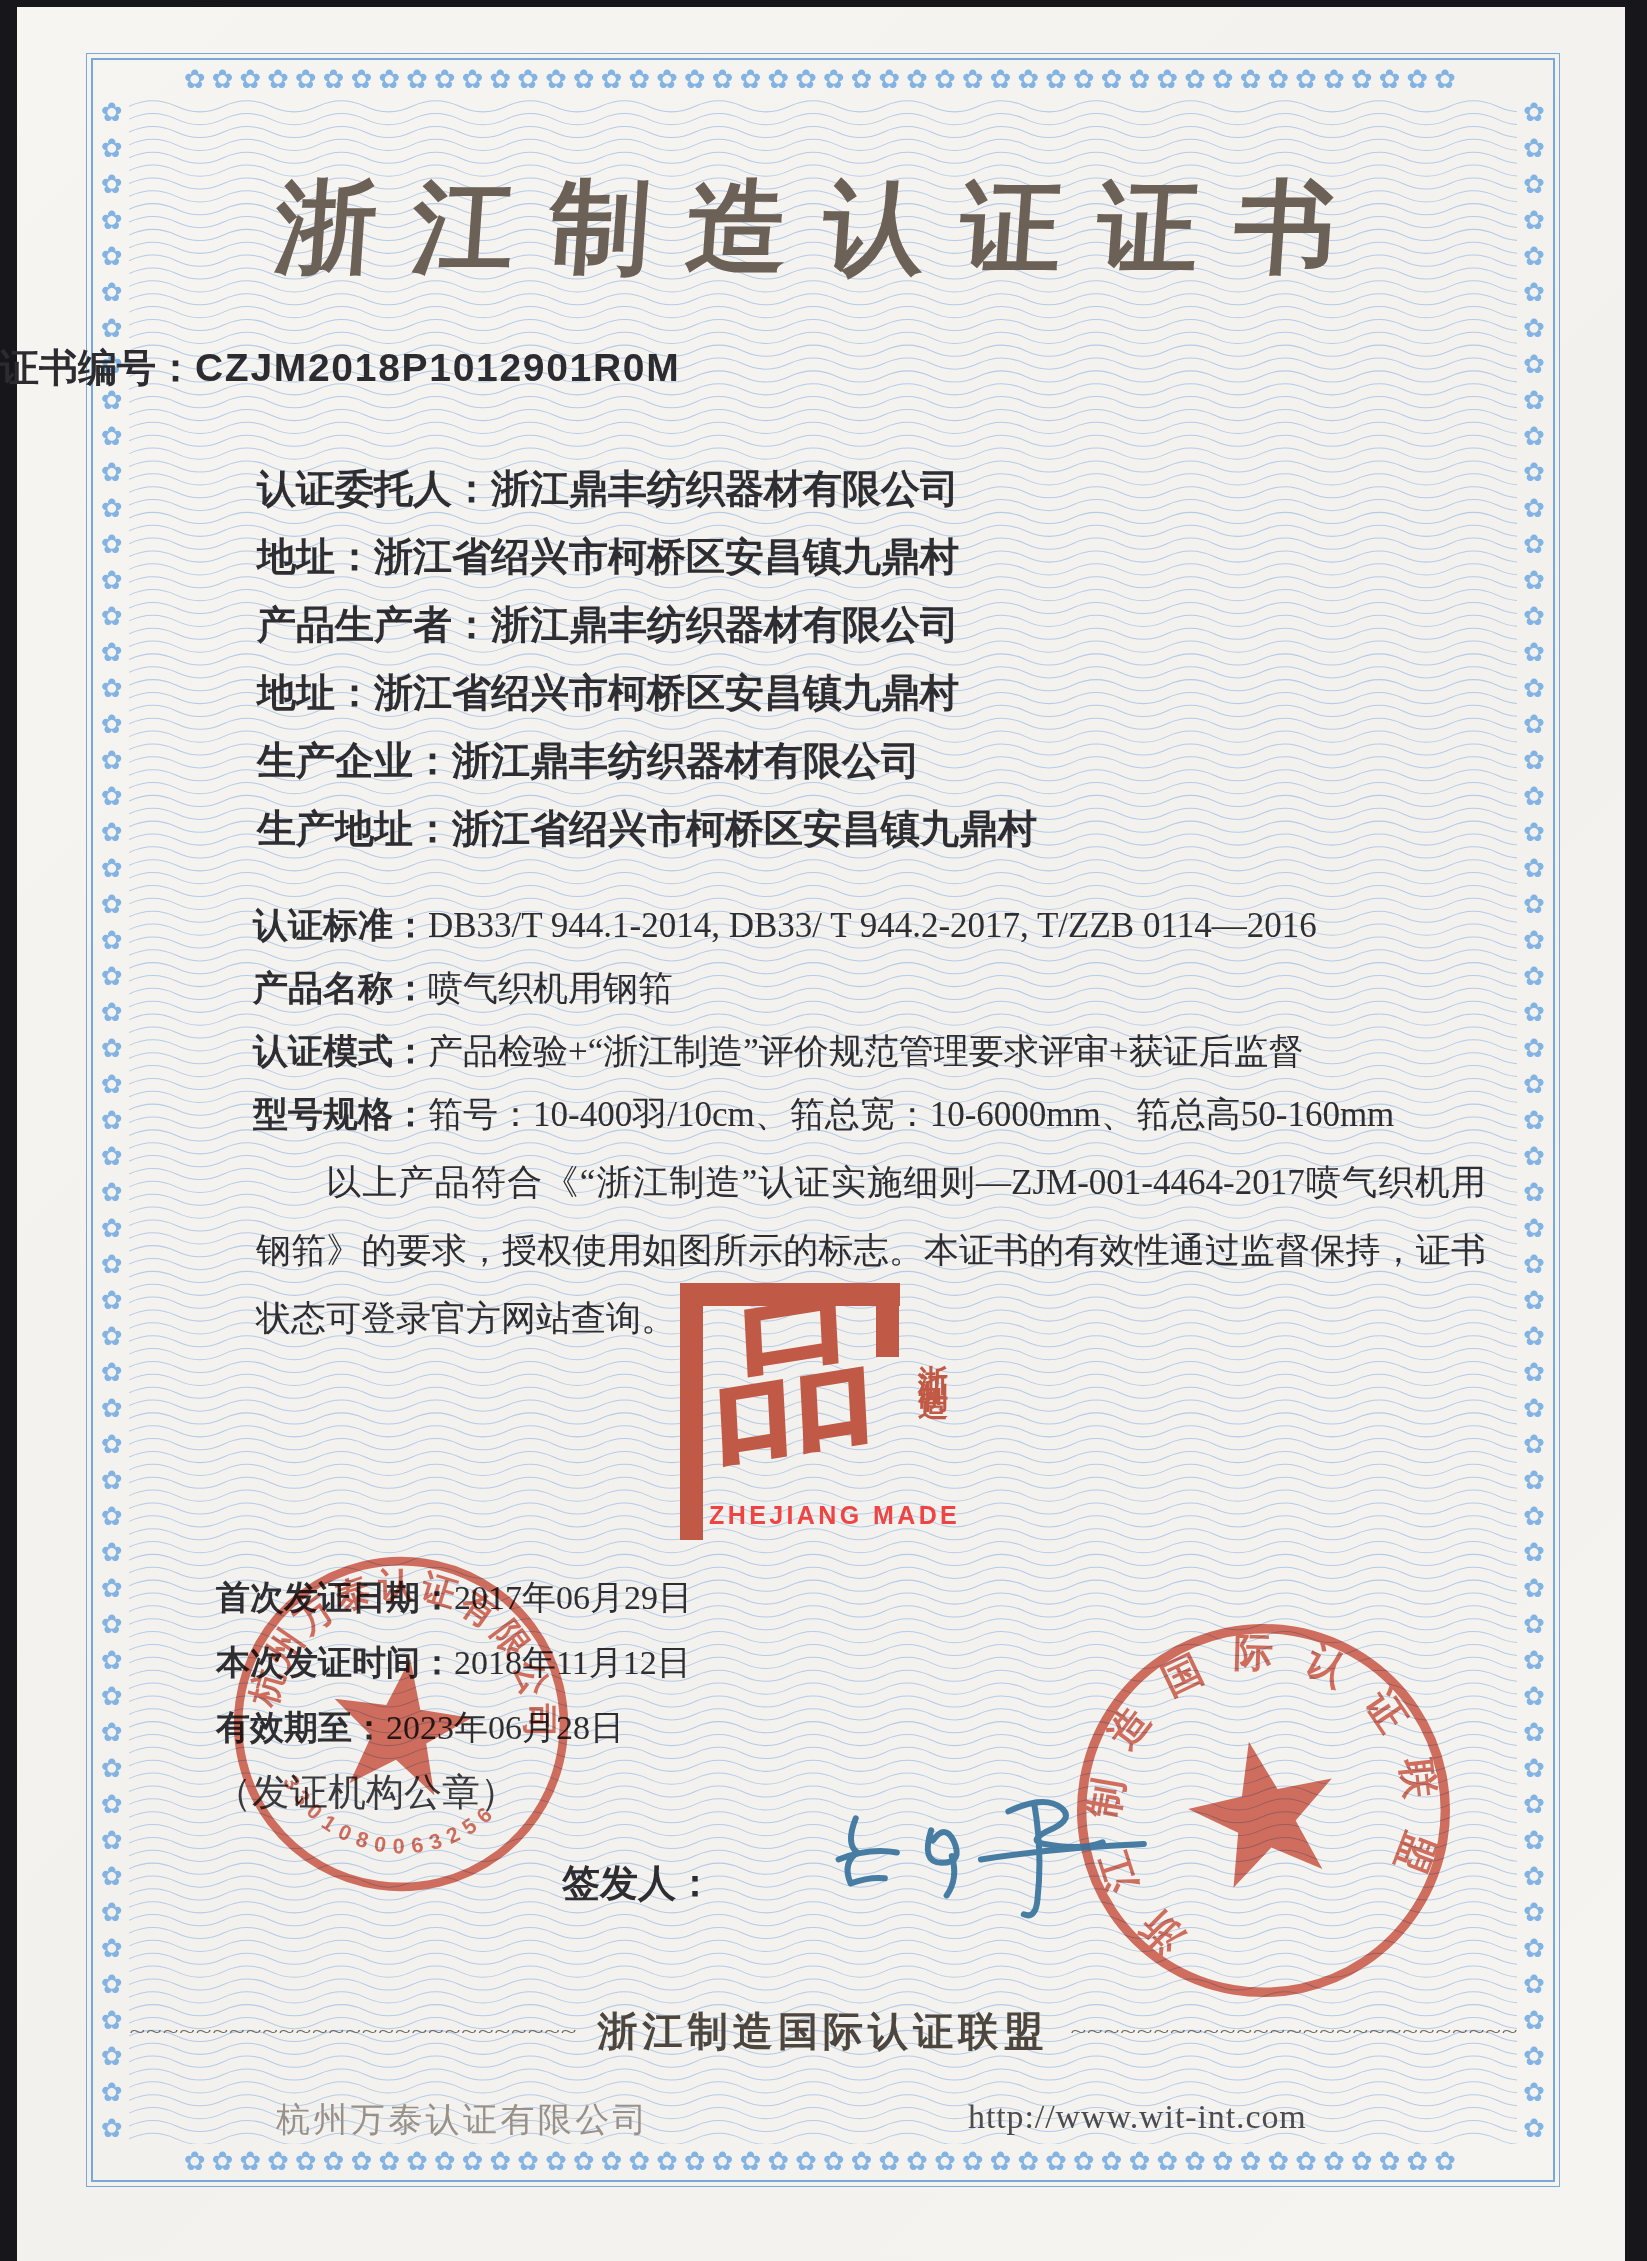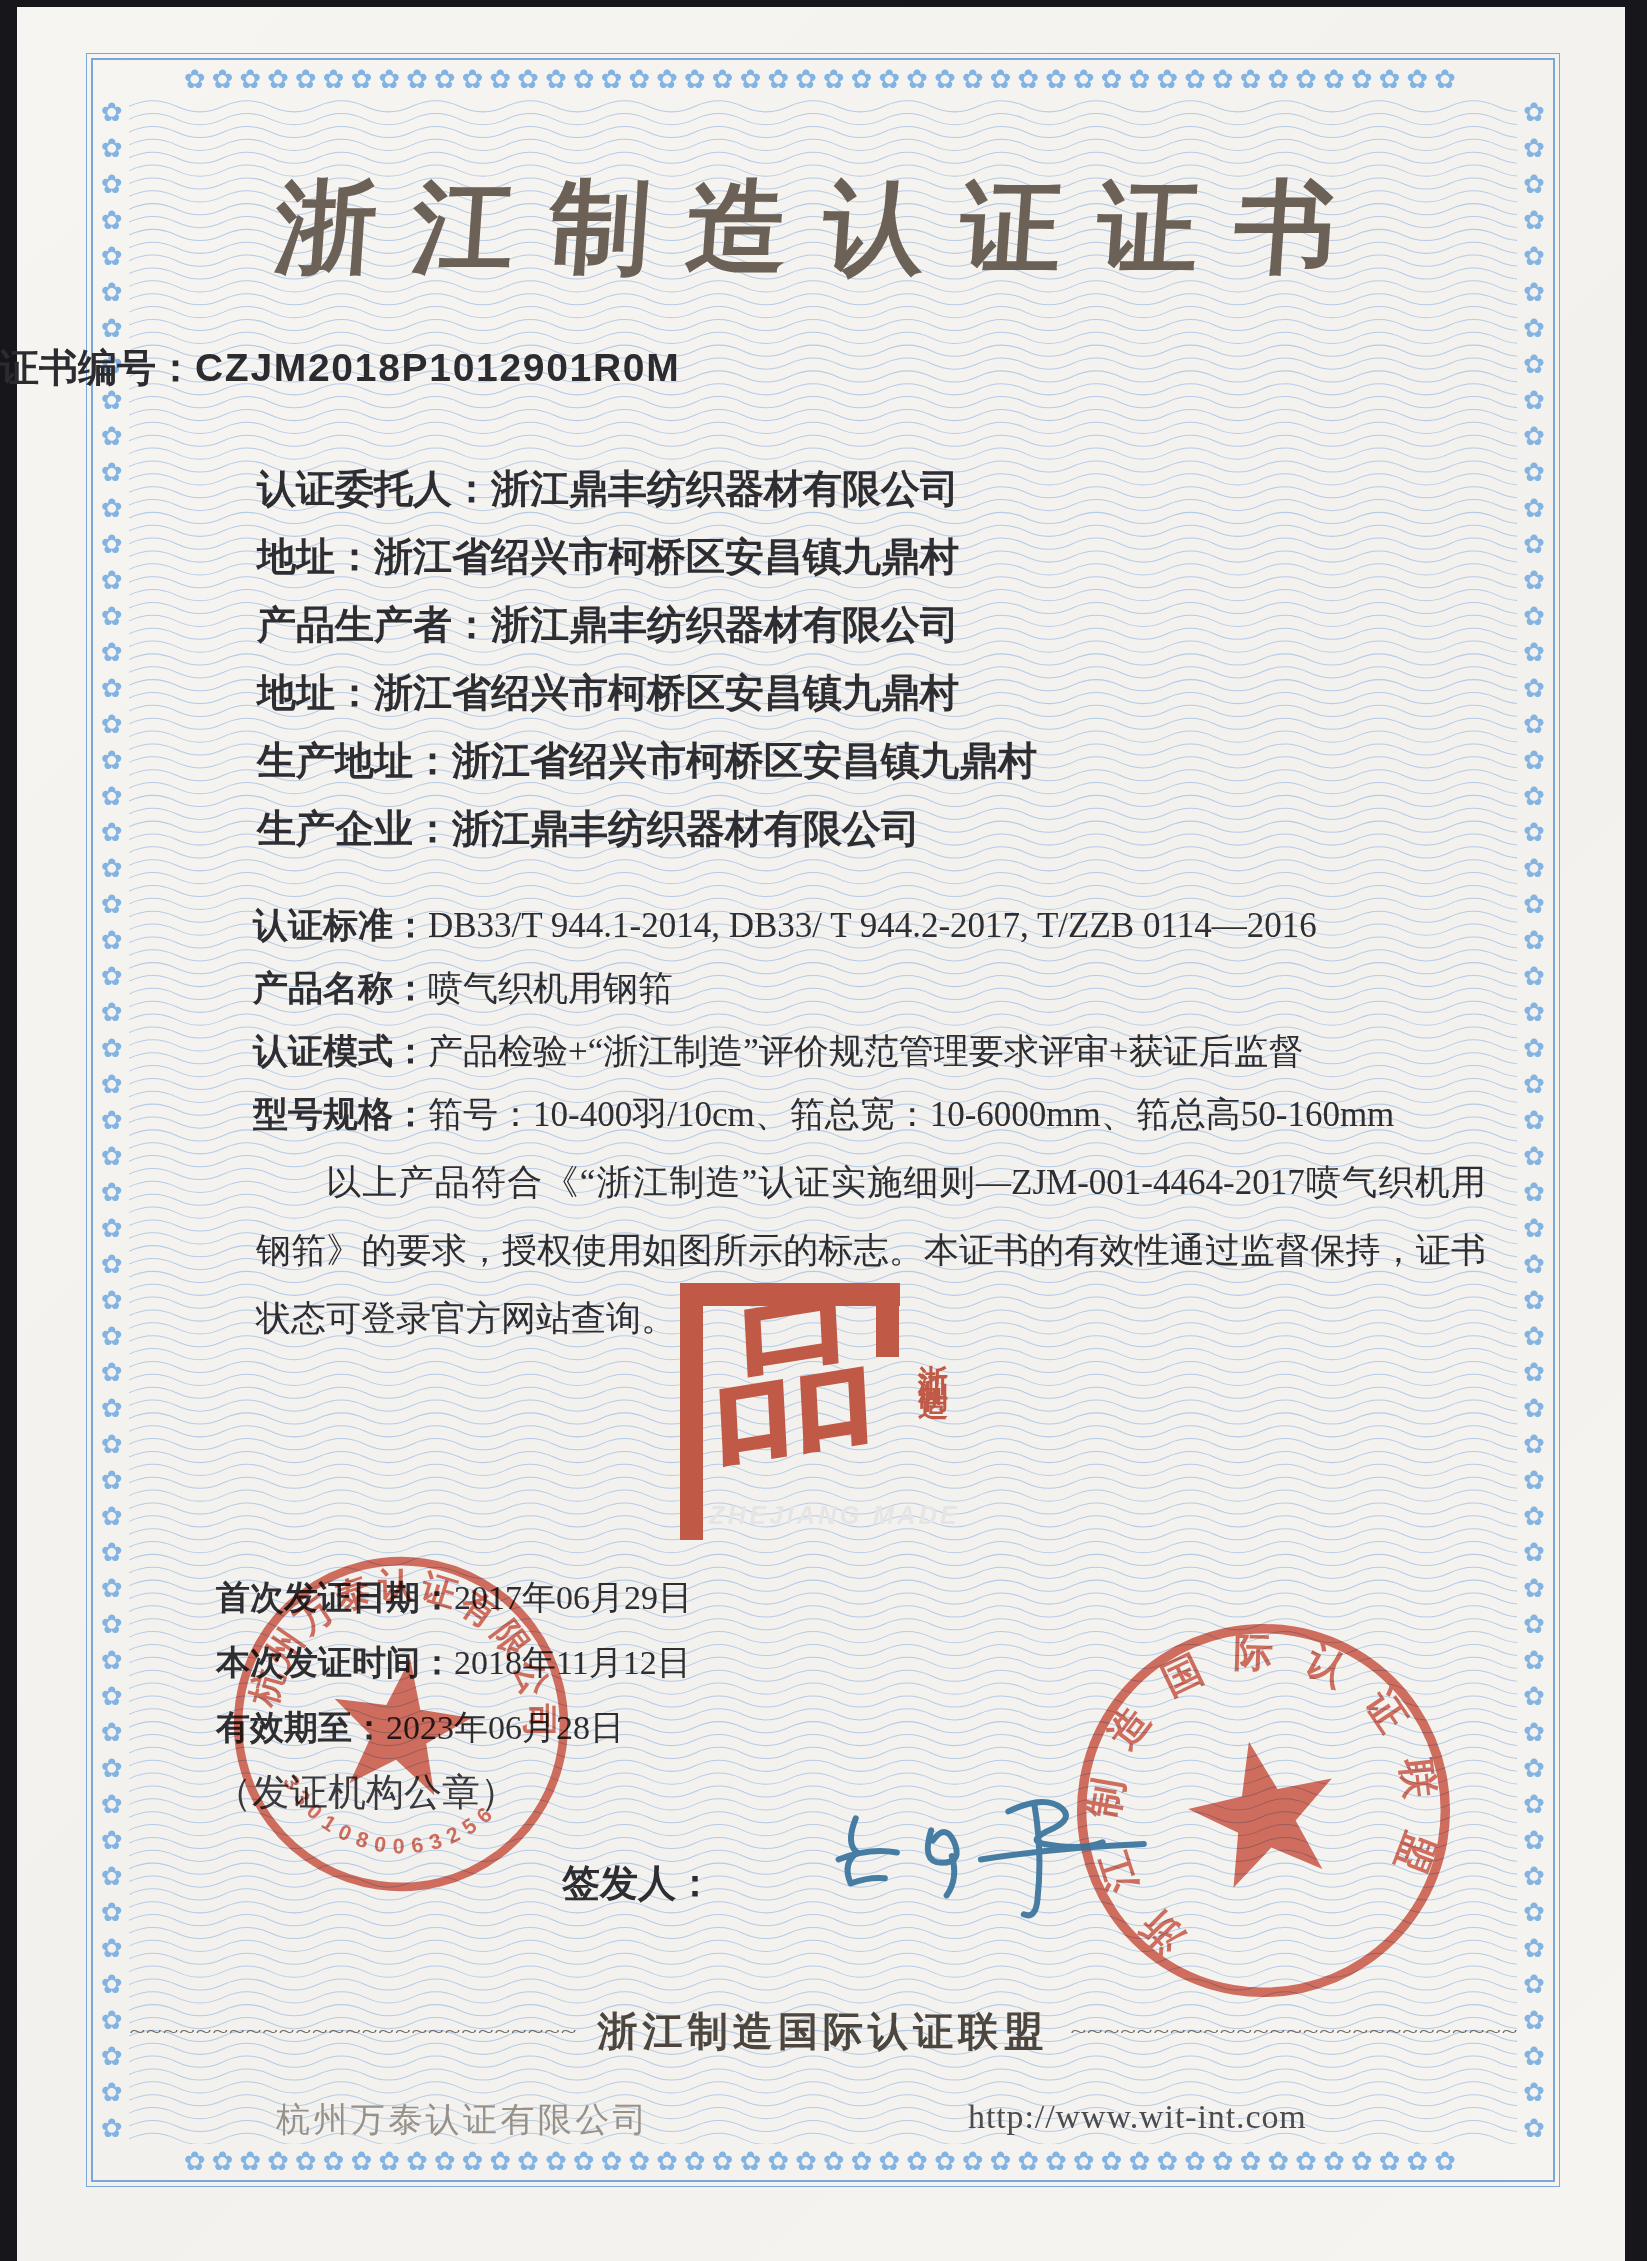--- a/index.html
+++ b/index.html
@@ -62,23 +62,22 @@
   .logo .glyph{
     position:absolute;left:33px;top:0px;font-size:161px;line-height:1.2;
     color:#c05a46;font-weight:700;transform:rotate(-9deg) skewX(-6deg);
   }
   .logo .side{
     position:absolute;left:232px;top:57px;writing-mode:vertical-rl;
     font-size:30px;font-weight:700;color:#c05a46;letter-spacing:8.6px;
   }
   .logo .made{
     position:absolute;left:29px;top:218px;font-size:25px;font-weight:700;
-    color:#e5e5e5;letter-spacing:3.4px;font-family:"Liberation Sans","DejaVu Sans",sans-serif;
+    color:#ef4444;letter-spacing:3.4px;font-family:"Liberation Sans","DejaVu Sans",sans-serif;
     white-space:nowrap;
-    font-style:italic;
   }
   
   .dates{position:absolute;top:1575px;left:216px;}
   .dates .row{height:65px;font-size:34px;color:#2e2e32;white-space:nowrap;}
   .dates .lbl{font-weight:700;}
   .seal-note{position:absolute;top:1767px;left:214px;font-size:38px;color:#3a3a3e;}
   .issuer{position:absolute;top:1858px;left:562px;font-size:38px;font-weight:700;color:#2e2e32;text-align:right;}
   
   .seal{position:absolute;z-index:3;mix-blend-mode:multiply;opacity:.88;}
   .seal-left{top:1544px;left:221px;transform:rotate(8deg);}
@@ -280,22 +279,22 @@
 
   <div class="certno">
     <span>证书编号：</span><span class="num">CZJM2018P1012901R0M</span>
   </div>
 
   <div class="fields">
     <div class="row"><span>认证委托人：</span><span>浙江鼎丰纺织器材有限公司</span></div>
     <div class="row"><span>地址：</span><span>浙江省绍兴市柯桥区安昌镇九鼎村</span></div>
     <div class="row"><span>产品生产者：</span><span>浙江鼎丰纺织器材有限公司</span></div>
     <div class="row"><span>地址：</span><span>浙江省绍兴市柯桥区安昌镇九鼎村</span></div>
+    <div class="row"><span>生产企业：</span><span>浙江鼎丰纺织器材有限公司</span></div>
     <div class="row"><span>生产地址：</span><span>浙江省绍兴市柯桥区安昌镇九鼎村</span></div>
-    <div class="row"><span>生产企业：</span><span>浙江鼎丰纺织器材有限公司</span></div>
   </div>
 
   <div class="specs">
     <div class="row"><span class="lbl">认证标准：</span><span>DB33/T 944.1-2014, DB33/ T 944.2-2017, T/ZZB 0114—2016</span></div>
     <div class="row"><span class="lbl">产品名称：</span><span>喷气织机用钢筘</span></div>
     <div class="row"><span class="lbl">认证模式：</span><span>产品检验+“浙江制造”评价规范管理要求评审+获证后监督</span></div>
     <div class="row"><span class="lbl">型号规格：</span><span>筘号：10-400羽/10cm、筘总宽：10-6000mm、筘总高50-160mm</span></div>
   </div>
 
   <div class="statement">以上产品符合《“浙江制造”认证实施细则—ZJM-001-4464-2017喷气织机用钢筘》的要求，授权使用如图所示的标志。本证书的有效性通过监督保持，证书状态可登录官方网站查询。</div>

